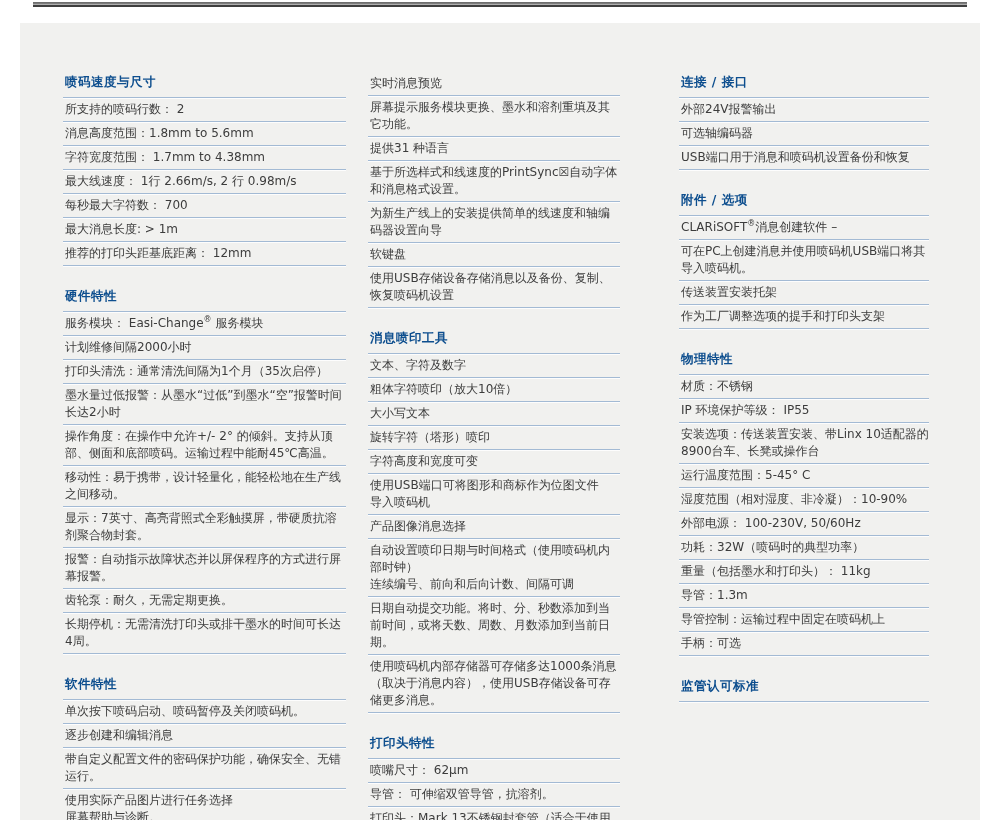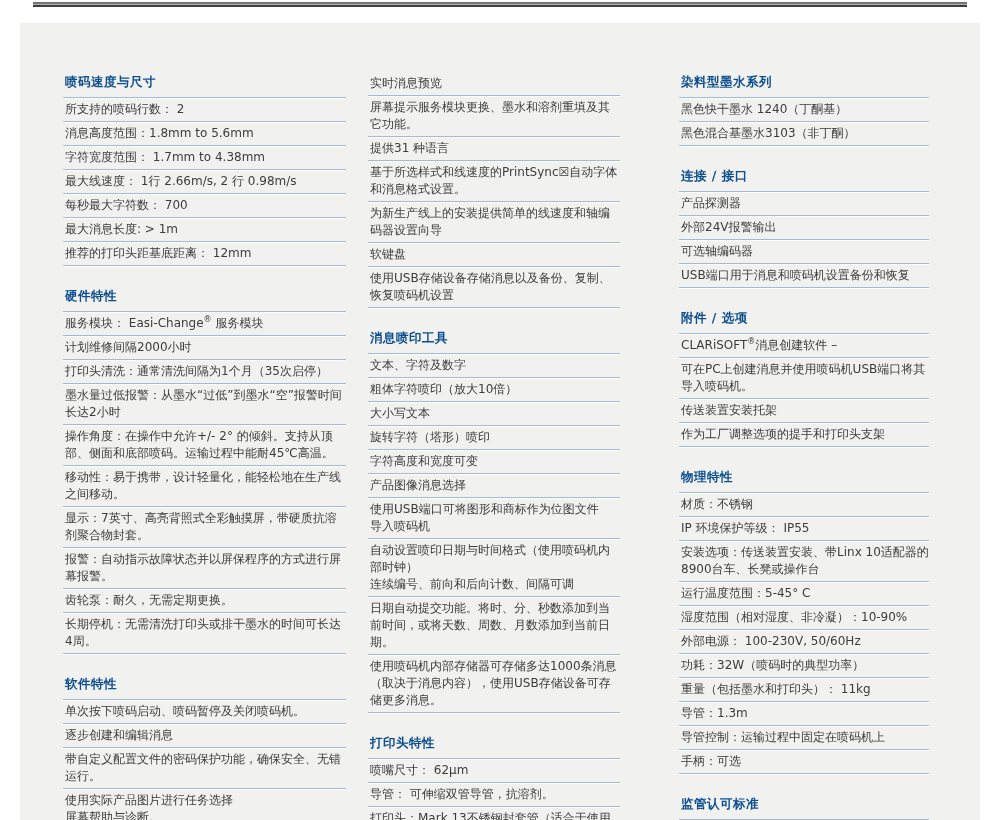--- a/index.html
+++ b/index.html
@@ -94,44 +94,38 @@
           <div class="row">软键盘</div>
           <div class="row">使用USB存储设备存储消息以及备份、复制、恢复喷码机设置</div>
         </section>
         <section class="section">
           <div class="section-title">消息喷印工具</div>
           <div class="row">文本、字符及数字</div>
           <div class="row">粗体字符喷印（放大10倍）</div>
           <div class="row">大小写文本</div>
           <div class="row">旋转字符（塔形）喷印</div>
           <div class="row">字符高度和宽度可变</div>
-          <div class="row">产品图像消息选择</div>
           <div class="row">使用USB端口可将图形和商标作为位图文件
 导入喷码机</div>
+          <div class="row">产品图像消息选择</div>
           <div class="row">自动设置喷印日期与时间格式（使用喷码机内部时钟）
 连续编号、前向和后向计数、间隔可调</div>
           <div class="row">日期自动提交功能。将时、分、秒数添加到当前时间，或将天数、周数、月数添加到当前日期。</div>
           <div class="row">使用喷码机内部存储器可存储多达1000条消息（取决于消息内容），使用USB存储设备可存储更多消息。</div>
         </section>
         <section class="section">
           <div class="section-title">打印头特性</div>
           <div class="row">喷嘴尺寸： 62μm</div>
           <div class="row">导管： 可伸缩双管导管，抗溶剂。</div>
           <div class="row">打印头：Mark 13不锈钢封套管（适合于使用磁性和非磁性运输工具）</div>
         </section>
       </div>
     <div class="col col-right">
         <section class="section">
-          <div class="section-title">染料型墨水系列</div>
-          <div class="row">黑色快干墨水 1240（丁酮基）</div>
-          <div class="row">黑色混合基墨水3103（非丁酮）</div>
-        </section>
-        <section class="section">
           <div class="section-title">连接 / 接口</div>
-          <div class="row">产品探测器</div>
           <div class="row">外部24V报警输出</div>
           <div class="row">可选轴编码器</div>
           <div class="row">USB端口用于消息和喷码机设置备份和恢复</div>
         </section>
         <section class="section">
           <div class="section-title">附件 / 选项</div>
           <div class="row">CLARiSOFT<sup>®</sup>消息创建软件 –</div>
           <div class="row">可在PC上创建消息并使用喷码机USB端口将其导入喷码机。</div>
           <div class="row">传送装置安装托架</div>
           <div class="row">作为工厂调整选项的提手和打印头支架</div>

